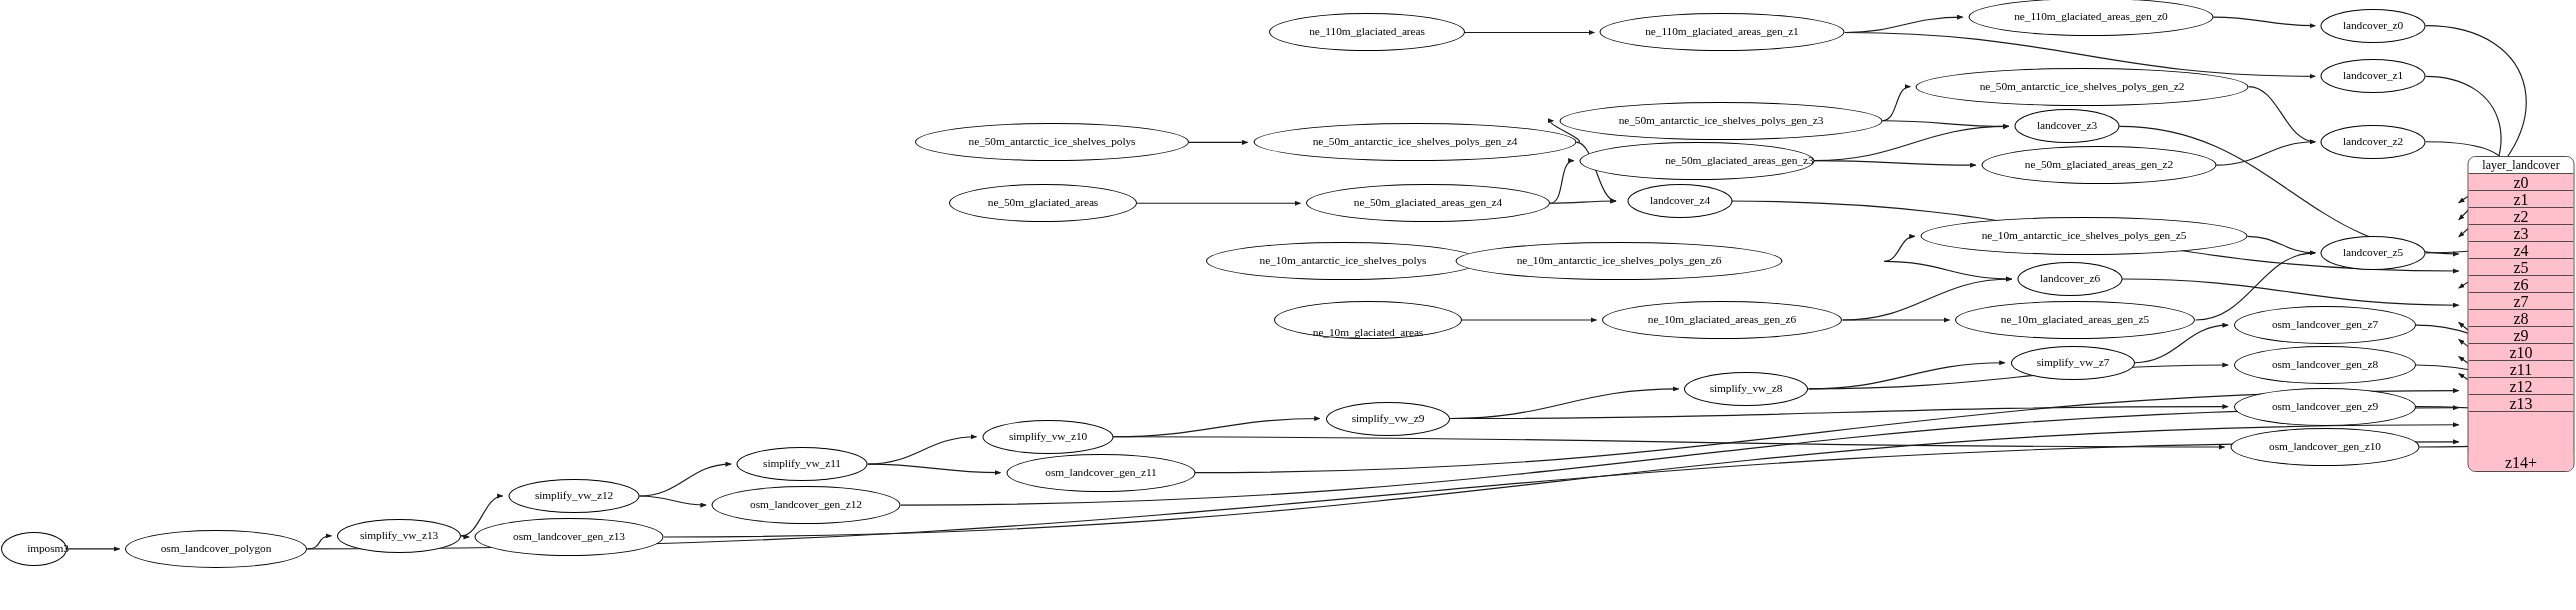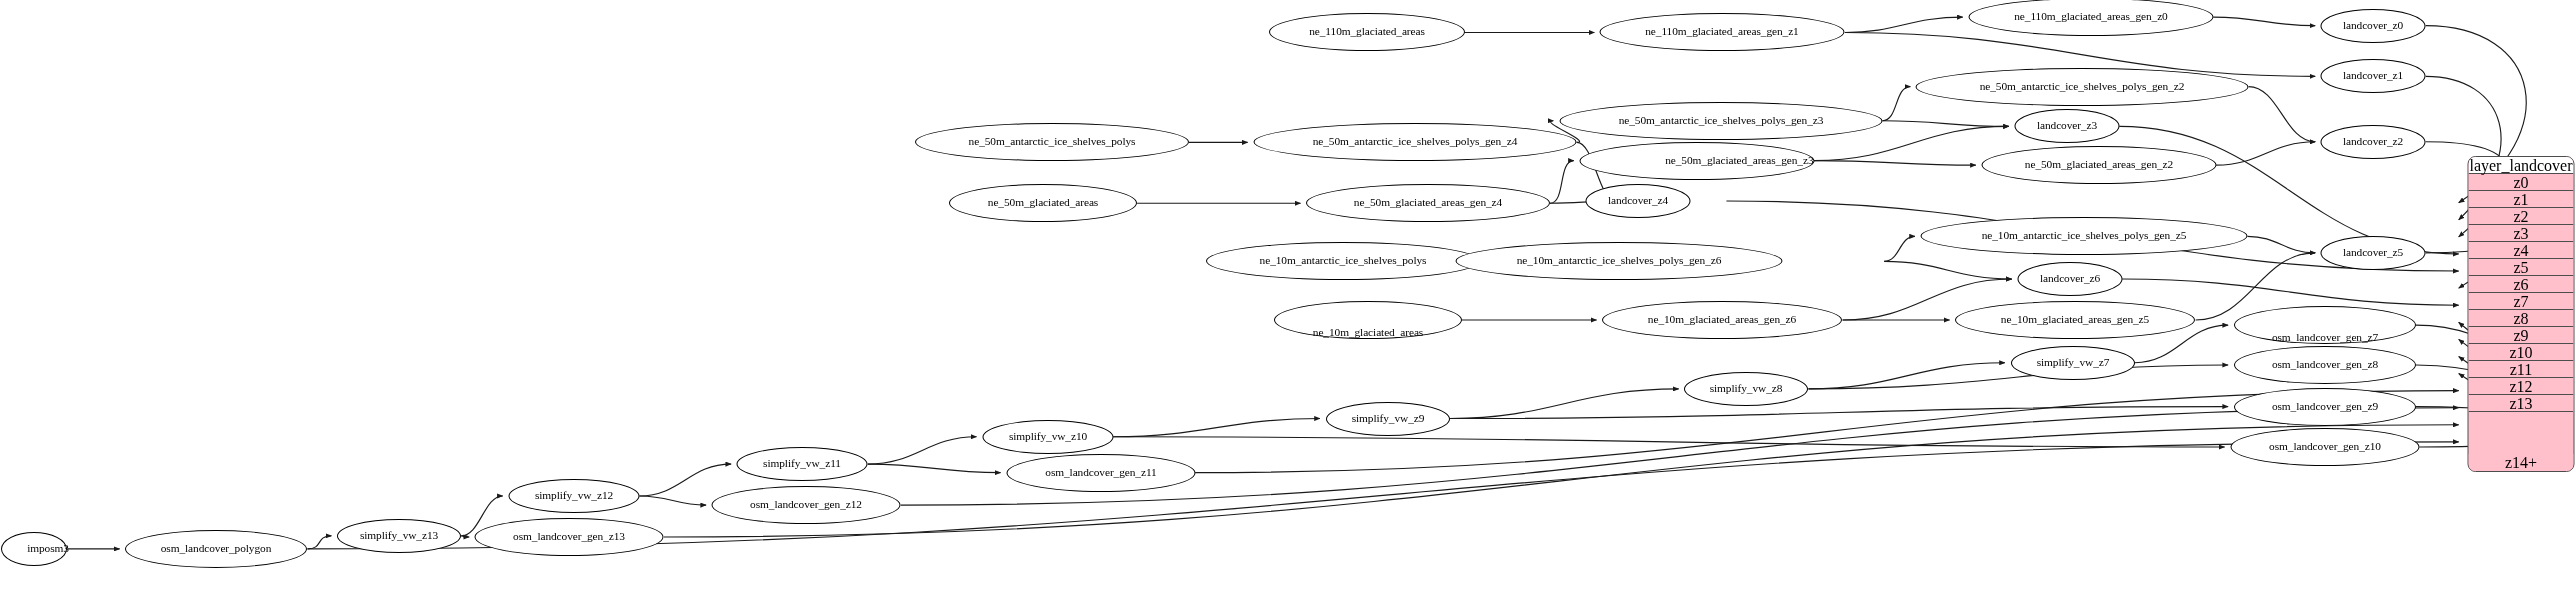--- a/index.html
+++ b/index.html
@@ -59,21 +59,21 @@
     font-family: "Liberation Serif", "DejaVu Serif", serif;
     font-size: 16px;
     line-height: 17px;
     height: 17px;
     color: #000000;
     border-bottom: 0.9px solid #4d4d4d;
     background: #ffc0cb;
   }
   .record-row.header {
     background: #ffffff;
-    font-size: 16px;
+    font-size: 12px;
   }
   .record-row.last {
     border-bottom: none;
     margin-top: 42px;
   }
 </style>
 </head>
 <body>
 
 <div id="graph-canvas">
@@ -180,21 +180,21 @@
       </div>
       <div class="node" style="left: 2099px; top: 165px; width: 235px; height: 38px;">
         <span>ne_50m_glaciated_areas_gen_z2</span>
       </div>
       <div class="node" style="left: 1043px; top: 203px; width: 188px; height: 38px;">
         <span>ne_50m_glaciated_areas</span>
       </div>
       <div class="node" style="left: 1428px; top: 203px; width: 244px; height: 38px; text-align: right;">
         <span>ne_50m_glaciated_areas_gen_z4</span>
       </div>
-      <div class="node" style="left: 1638px; top: 201px; width: 105px; height: 34px;">
+      <div class="node" style="left: 1680px; top: 201px; width: 105px; height: 34px;">
         <span>landcover_z4</span>
       </div>
       <div class="node" style="left: 2084px; top: 236px; width: 327px; height: 38px;">
         <span>ne_10m_antarctic_ice_shelves_polys_gen_z5</span>
       </div>
       <div class="node" style="left: 2373px; top: 253px; width: 105px; height: 34px;">
         <span>landcover_z5</span>
       </div>
       <div class="node" style="left: 1343px; top: 261px; width: 274px; height: 38px;">
         <span>ne_10m_antarctic_ice_shelves_polys</span>
@@ -207,21 +207,21 @@
       </div>
       <div class="node" style="left: 1368px; top: 320px; width: 188px; height: 38px; align-items: flex-end;">
         <span>ne_10m_glaciated_areas</span>
       </div>
       <div class="node" style="left: 1722px; top: 320px; width: 240px; height: 38px;">
         <span>ne_10m_glaciated_areas_gen_z6</span>
       </div>
       <div class="node" style="left: 2075px; top: 320px; width: 240px; height: 38px;">
         <span>ne_10m_glaciated_areas_gen_z5</span>
       </div>
-      <div class="node" style="left: 2325px; top: 325px; width: 182px; height: 38px; align-items: flex-end;">
+      <div class="node" style="left: 2325px; top: 325px; width: 182px; height: 38px;">
         <span>osm_landcover_gen_z7</span>
       </div>
       <div class="node" style="left: 2073px; top: 363px; width: 124px; height: 34px;">
         <span>simplify_vw_z7</span>
       </div>
       <div class="node" style="left: 2325px; top: 365px; width: 182px; height: 38px;">
         <span>osm_landcover_gen_z8</span>
       </div>
       <div class="node" style="left: 1746px; top: 389px; width: 124px; height: 34px;">
         <span>simplify_vw_z8</span>

